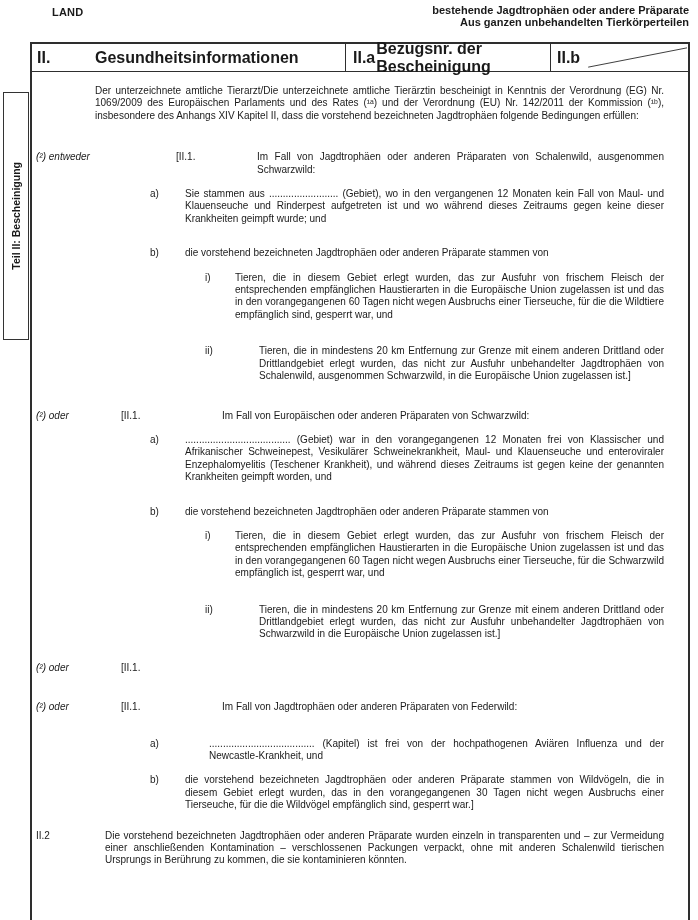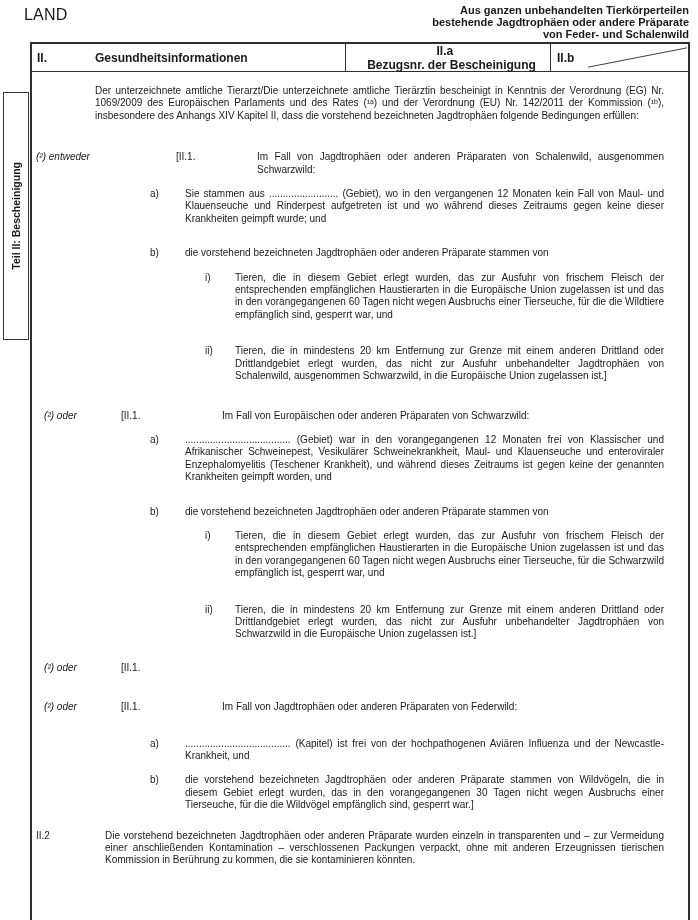--- a/index.html
+++ b/index.html
@@ -6,80 +6,79 @@
   html,body { background:#fff; }
   .page {
     position: relative;
     width: 698px; height: 920px;
     background: #fff;
     font-family: "Liberation Sans", "DejaVu Sans", sans-serif;
     color: #1a1a1a;
     overflow: hidden;
   }
   
-  .land { position:absolute; left:24px; top:6px; font-size:16px; font-weight:normal; letter-spacing:.2px; }
+  .land { position:absolute; left:52px; top:6px; font-size:11px; font-weight:bold; letter-spacing:.2px; }
   .doc-title { position:absolute; right:9px; top:4px; text-align:right; font-size:11px; font-weight:bold; line-height:12.2px; }
   
   .side-tab {
     position:absolute; left:3px; top:92px; width:26px; height:248px;
     border:1px solid #333; background:#fff;
     display:flex; align-items:center; justify-content:center;
   }
   .side-tab span {
     writing-mode: vertical-rl; transform: rotate(180deg);
     font-size:10.5px; font-weight:bold; white-space:nowrap;
   }
   
   .cert {
     position:absolute; left:30px; top:42px; width:660px; height:878px;
     border:2px solid #2e2e2e; border-bottom:none;
     background:#fff;
   }
-  .cert-head { display:flex; height:28px; border-bottom:1px solid #2e2e2e; font-weight:bold; font-size:12px; }
+  .cert-head { display:flex; height:28px; border-bottom:1px solid #2e2e2e; font-weight:bold; font-size:16px; }
   .ch1 { width:313px; display:flex; align-items:center; padding-left:5px; }
   .ch1 .no { width:58px; }
-  .ch2 { width:205px; border-left:1px solid #2e2e2e; display:flex; align-items:center; padding-left:7px;flex-direction:column; }
+  .ch2 { width:205px; border-left:1px solid #2e2e2e; display:flex; align-items:center; padding-left:7px; }
   .ch2 .no { width:30px; }
   .ch2 .lbl { font-weight:bold; }
   .ch3 { flex:1; border-left:1px solid #2e2e2e; position:relative; display:flex; align-items:center; padding-left:6px; }
   .ch3 svg { position:absolute; left:0; top:0; width:100%; height:100%; }
   
   .cert-body { padding:0 24px 0 4px; font-size:10px; line-height:12.4px; }
   .jt { text-align:justify; }
   .intro { margin-left:59px; margin-top:13px; }
   .row { display:flex;gap:36px; }
   .marker { font-style:italic; flex:0 0 auto; }
   .mw { width:104px; }       
-  .mn { width:49px;text-align:center; }        
+  .mn { width:49px; }        
   .cla { width:45px; flex:0 0 auto; }  
   .clb { width:65px; flex:0 0 auto; }  
   .bd { flex:1 1 auto; }
   .item { display:flex; margin-left:114px; }
   .item .ilab { width:35px; flex:0 0 auto; }
   .sub { display:flex; margin-left:169px; }
   .sub .slab { width:30px; flex:0 0 auto; }
   .ii2 { display:flex; }
   .ii2 .nlab { width:61px; flex:0 0 auto; }
   
   .mt12 { margin-top:12px; }
   .mt18 { margin-top:18px;gap:8px; } .mt21 { margin-top:21px; }
-  .mt22 { margin-top:22px; } .mt24 { margin-top:24px; }
+  .mt22 { margin-top:22px; } .mt24 { margin-top:24px;gap:24px; }
   .mt27 { margin-top:27px; } .mt29 { margin-top:29px; }
 </style>
 </head>
 <body>
 
 <div class="page">
 
   <div class="land">LAND</div>
 
   <div class="doc-title">
+    <div>bestehende Jagdtrophäen oder andere Präparate</div>
     <div>Aus ganzen unbehandelten Tierkörperteilen</div>
-    <div>bestehende Jagdtrophäen oder andere Präparate</div>
-    <div>von Feder- und Schalenwild</div>
   </div>
 
   <div class="side-tab">
     <span>Teil II: Bescheinigung</span>
   </div>
 
   <div class="cert">
 
     <div class="cert-head">
       <div class="ch1">
@@ -160,18 +159,18 @@
         <span class="ilab">a)</span>
         <span class="bd jt">...................................... (Kapitel) ist frei von der hochpathogenen Aviären Influenza und der Newcastle-Krankheit, und</span>
       </div>
       <div class="item mt12">
         <span class="ilab">b)</span>
         <span class="bd jt">die vorstehend bezeichneten Jagdtrophäen oder anderen Präparate stammen von Wildvögeln, die in diesem Gebiet erlegt wurden, das in den vorangegangenen 30 Tagen nicht wegen Ausbruchs einer Tierseuche, für die die Wildvögel empfänglich sind, gesperrt war.]</span>
       </div>
 
       <div class="ii2 mt18">
         <span class="nlab">II.2</span>
-        <span class="bd jt">Die vorstehend bezeichneten Jagdtrophäen oder anderen Präparate wurden einzeln in transparenten und – zur Vermeidung einer anschließenden Kontamination – verschlossenen Packungen verpackt, ohne mit anderen Erzeugnissen tierischen Kommission in Berührung zu kommen, die sie kontaminieren könnten.</span>
+        <span class="bd jt">Die vorstehend bezeichneten Jagdtrophäen oder anderen Präparate wurden einzeln in transparenten und – zur Vermeidung einer anschließenden Kontamination – verschlossenen Packungen verpackt, ohne mit anderen Schalenwild tierischen Ursprungs in Berührung zu kommen, die sie kontaminieren könnten.</span>
       </div>
 
     </div>
   </div>
 </div>
 
 </body></html>

